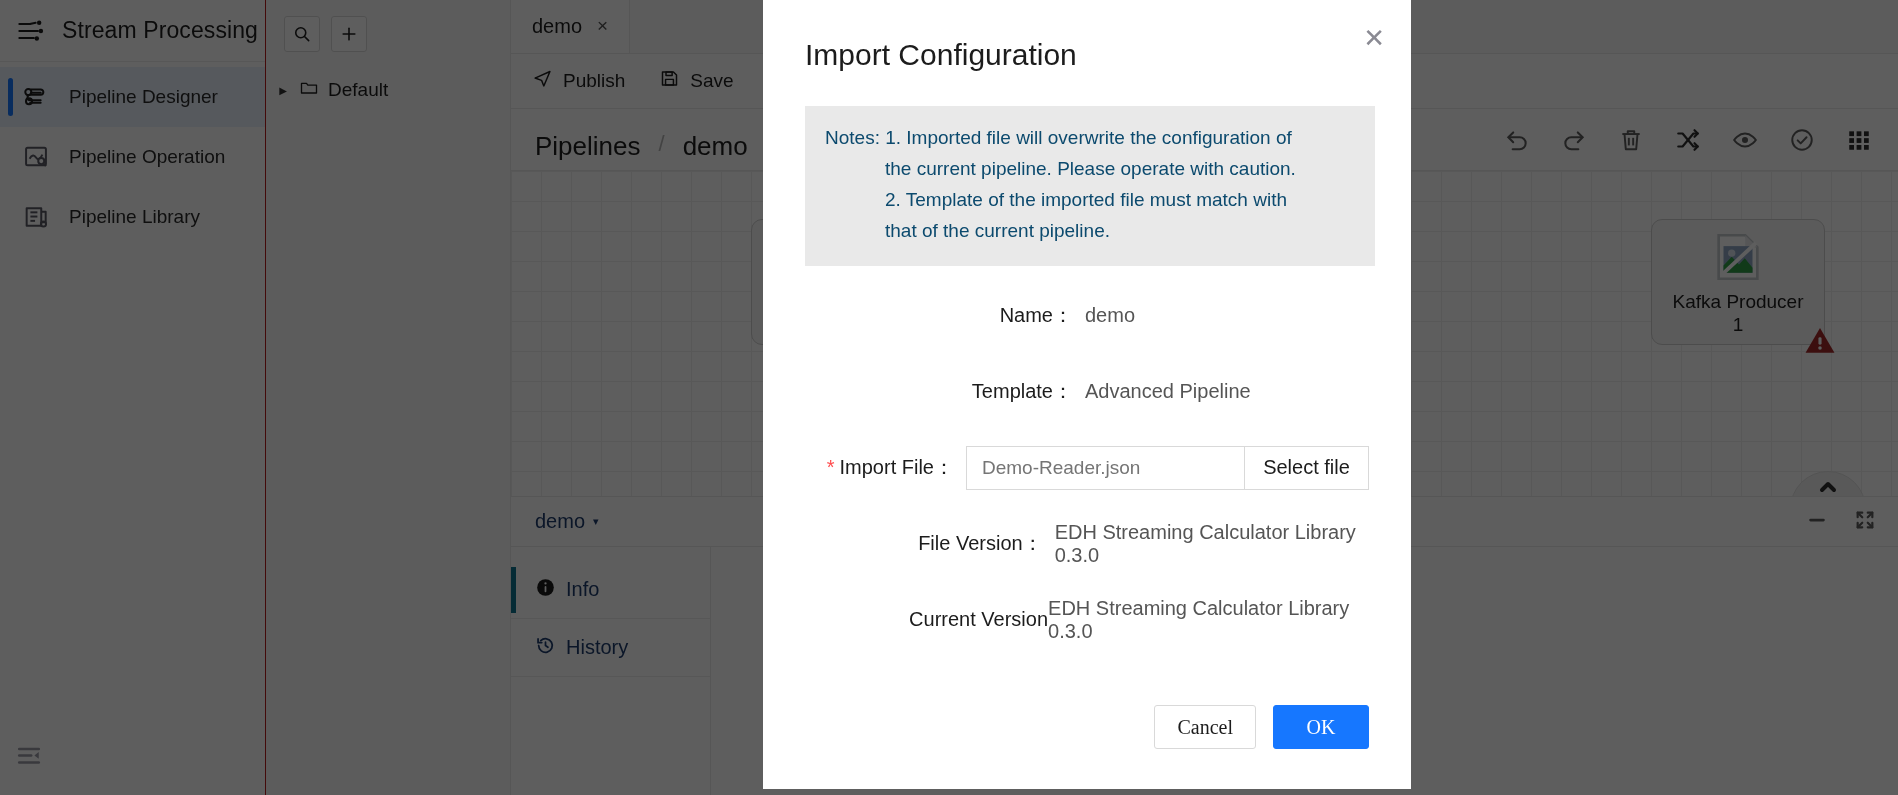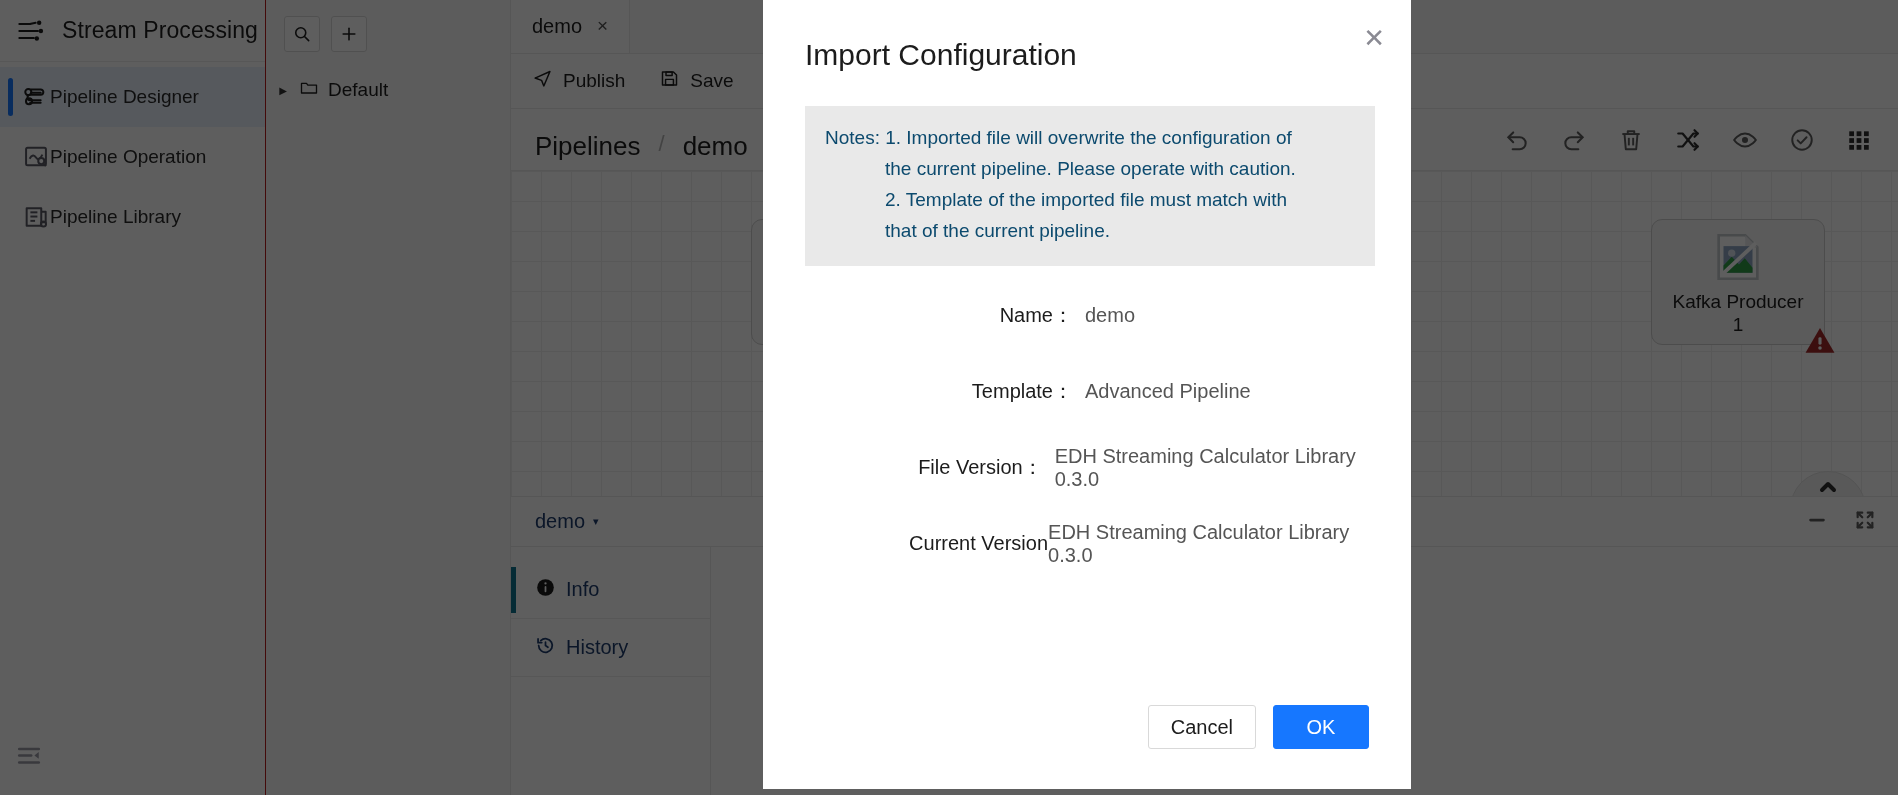--- a/index.html
+++ b/index.html
@@ -29,20 +29,21 @@
   }
   .sidebar-brand-title {
     font-size: 23px; color: #1f1f1f; letter-spacing: 0.1px;
   }
   .sidebar-nav { padding-top: 5px; }
   .nav-item {
     position: relative;
     height: 60px;
     display: flex; align-items: center;
     padding-left: 22px;
+    gap: 19px;
     font-size: 19px;
     color: #2b2b2b;
     cursor: pointer;
   }
   .nav-item.active {
     background: #e8f1fd;
   }
   .nav-item.active::before {
     content: ""; position: absolute;
     left: 8px; top: 11px;
@@ -279,21 +280,21 @@
   .modal-footer {
     margin-top: auto;
     padding: 0 42px 40px 0;
     display: flex; justify-content: flex-end; gap: 17px;
   }
   .btn {
     height: 44px; min-width: 96px;
     font-size: 20px; border-radius: 3px;
     display: flex; align-items: center; justify-content: center;
     cursor: pointer; padding: 0 22px;
-    font-family: Liberation Sans, sans-serif;
+    font-family: Liberation Serif, serif;
   }
   .btn-default { background: #fff; border: 1px solid #d9d9d9; color: #1c1c1c; }
   .btn-primary { background: #1677ff; border: 1px solid #1677ff; color: #fff; }
 </style>
 </head>
 <body>
 
 <div id="root">
 
   <div class="sidebar">
@@ -620,20 +621,31 @@
       <div class="frow">
         <div class="flabel">Name：</div>
         <div class="fvalue">demo</div>
       </div>
 
       <div class="frow">
         <div class="flabel">Template：</div>
         <div class="fvalue">Advanced Pipeline</div>
       </div>
 
+      <div class="frow">
+        <div class="flabel">
+          <span class="req">*</span><span>Import File：</span>
+        </div>
+        <div class="filerow">
+          <div class="fileinput">
+            <input type="text" placeholder="Demo-Reader.json" style="">
+          </div>
+          <div class="filebtn">Select file</div>
+        </div>
+      </div>
 
       <div class="frow">
         <div class="flabel">File Version：</div>
         <div class="fvalue">EDH Streaming Calculator Library 0.3.0</div>
       </div>
 
       <div class="frow">
         <div class="flabel">Current Version</div>
         <div class="fvalue" style="padding-left:0;">EDH Streaming Calculator Library 0.3.0</div>
       </div>

